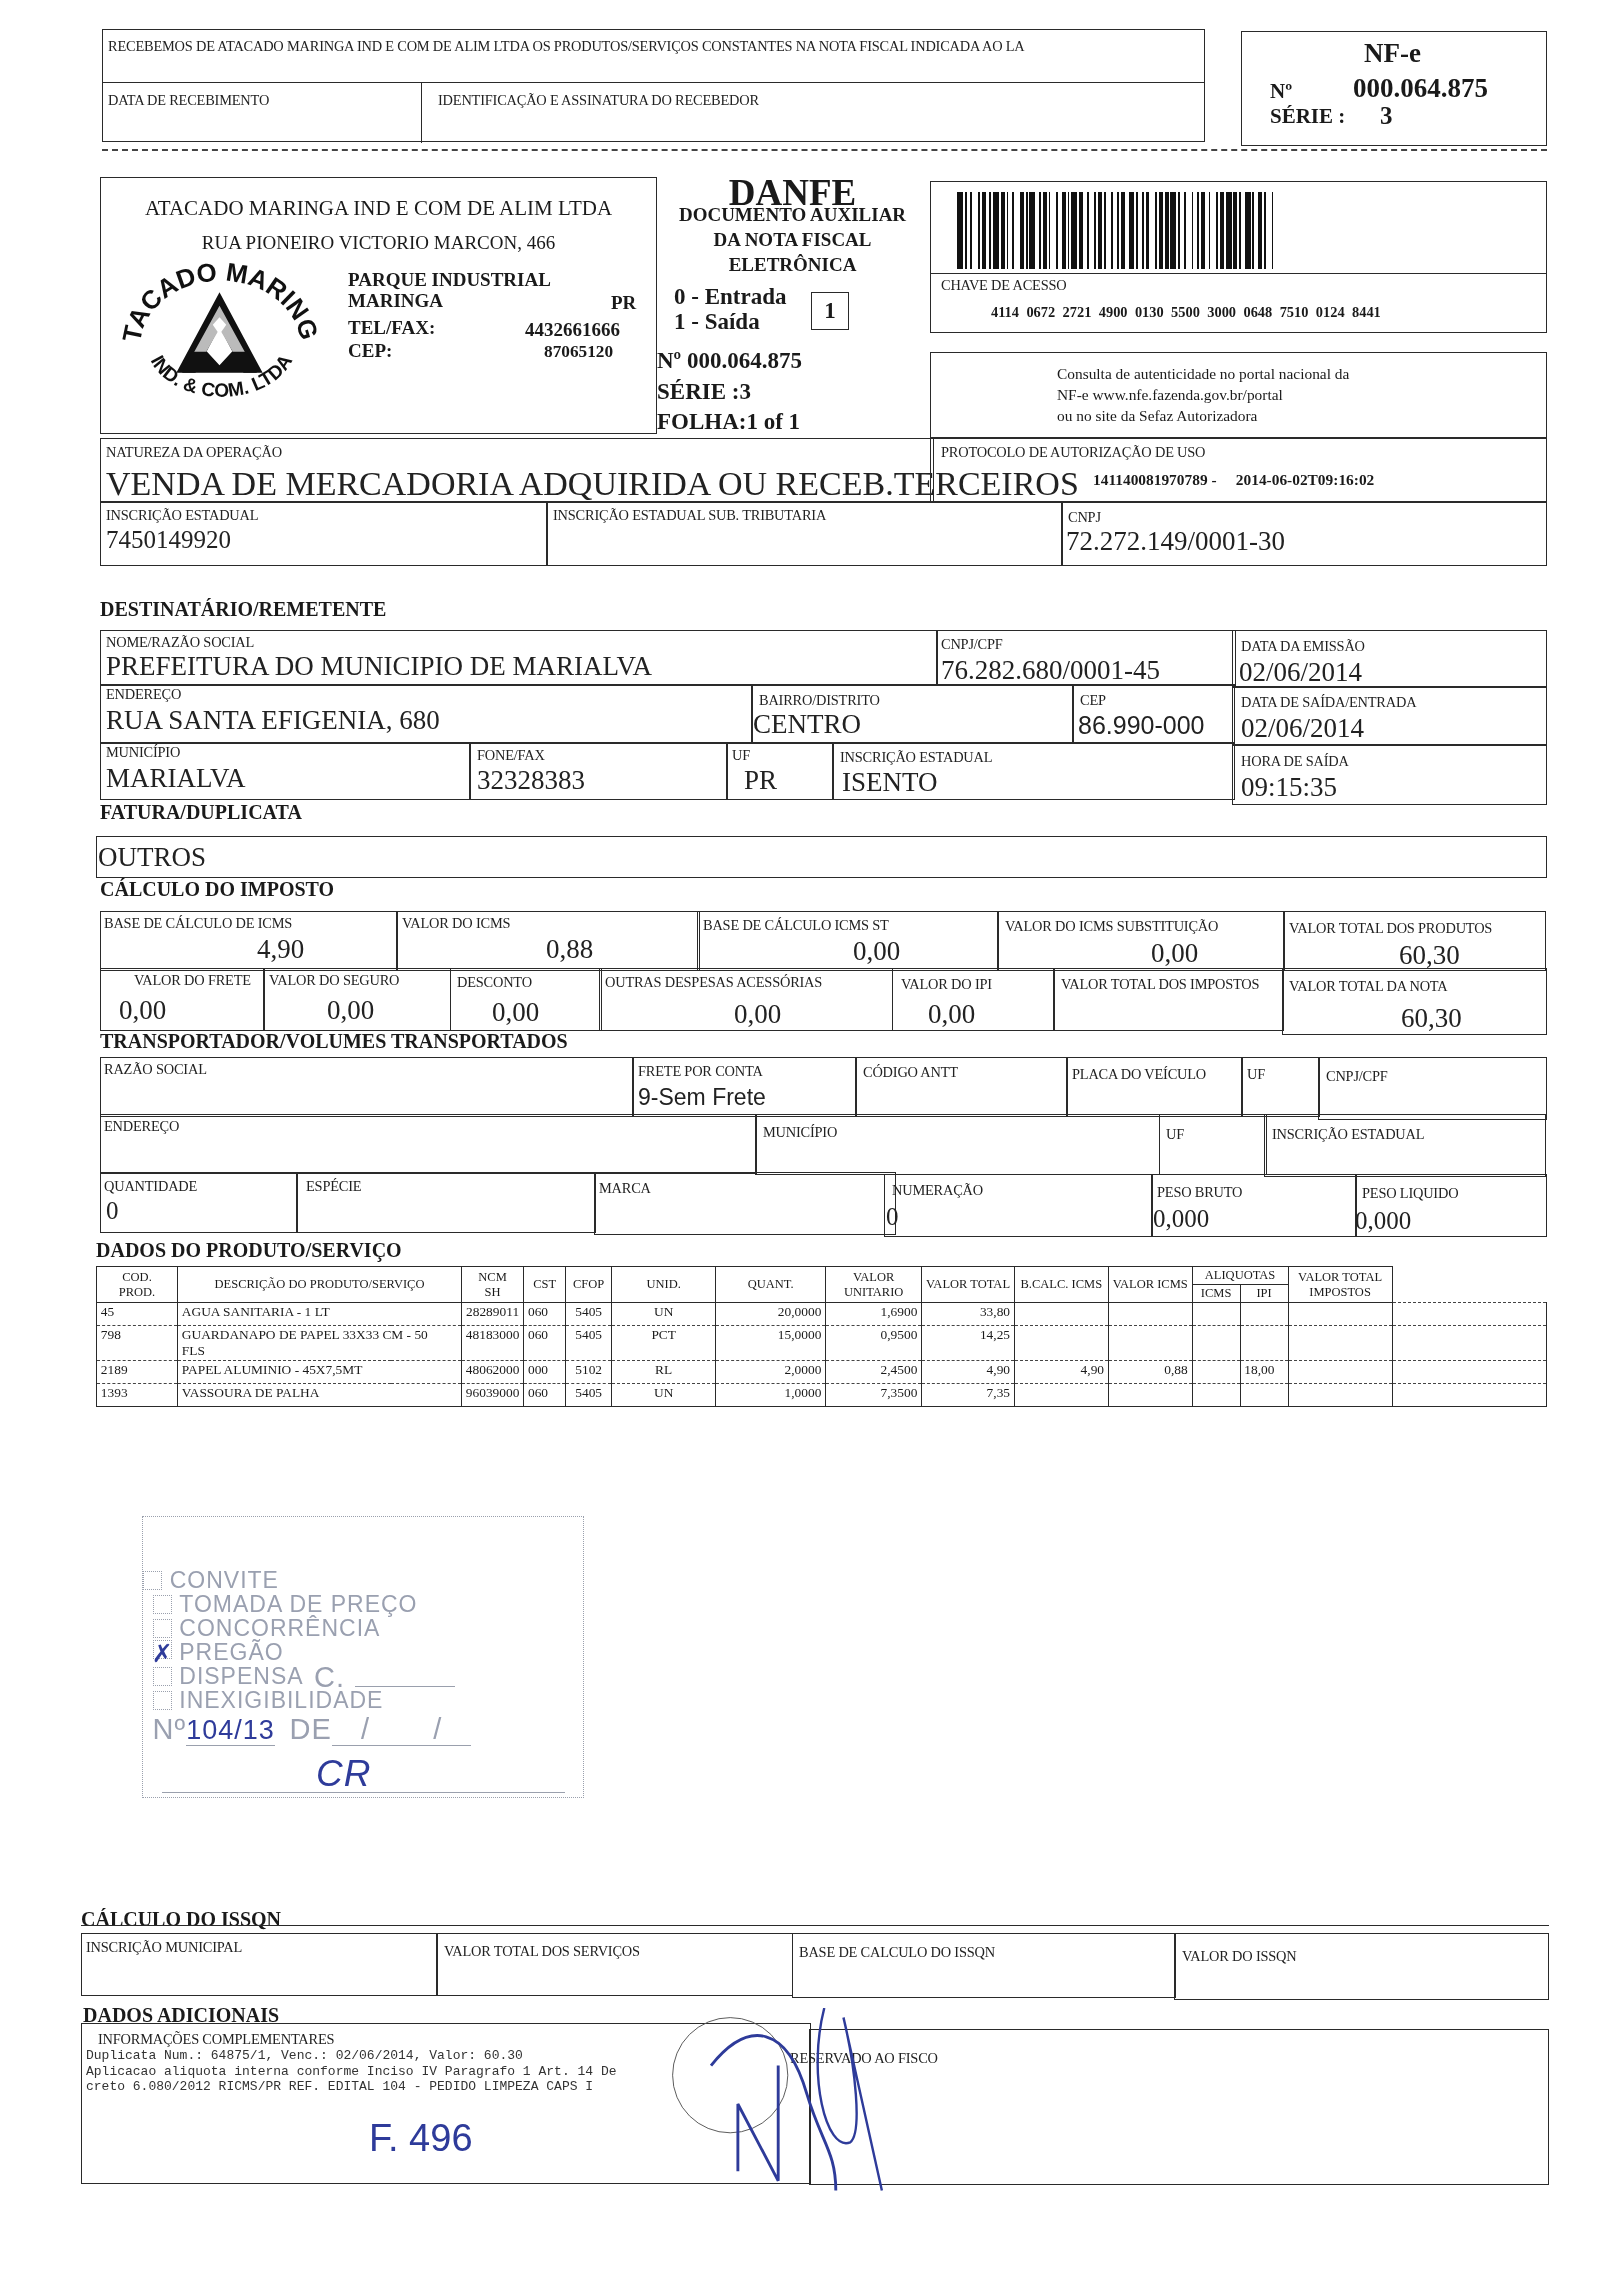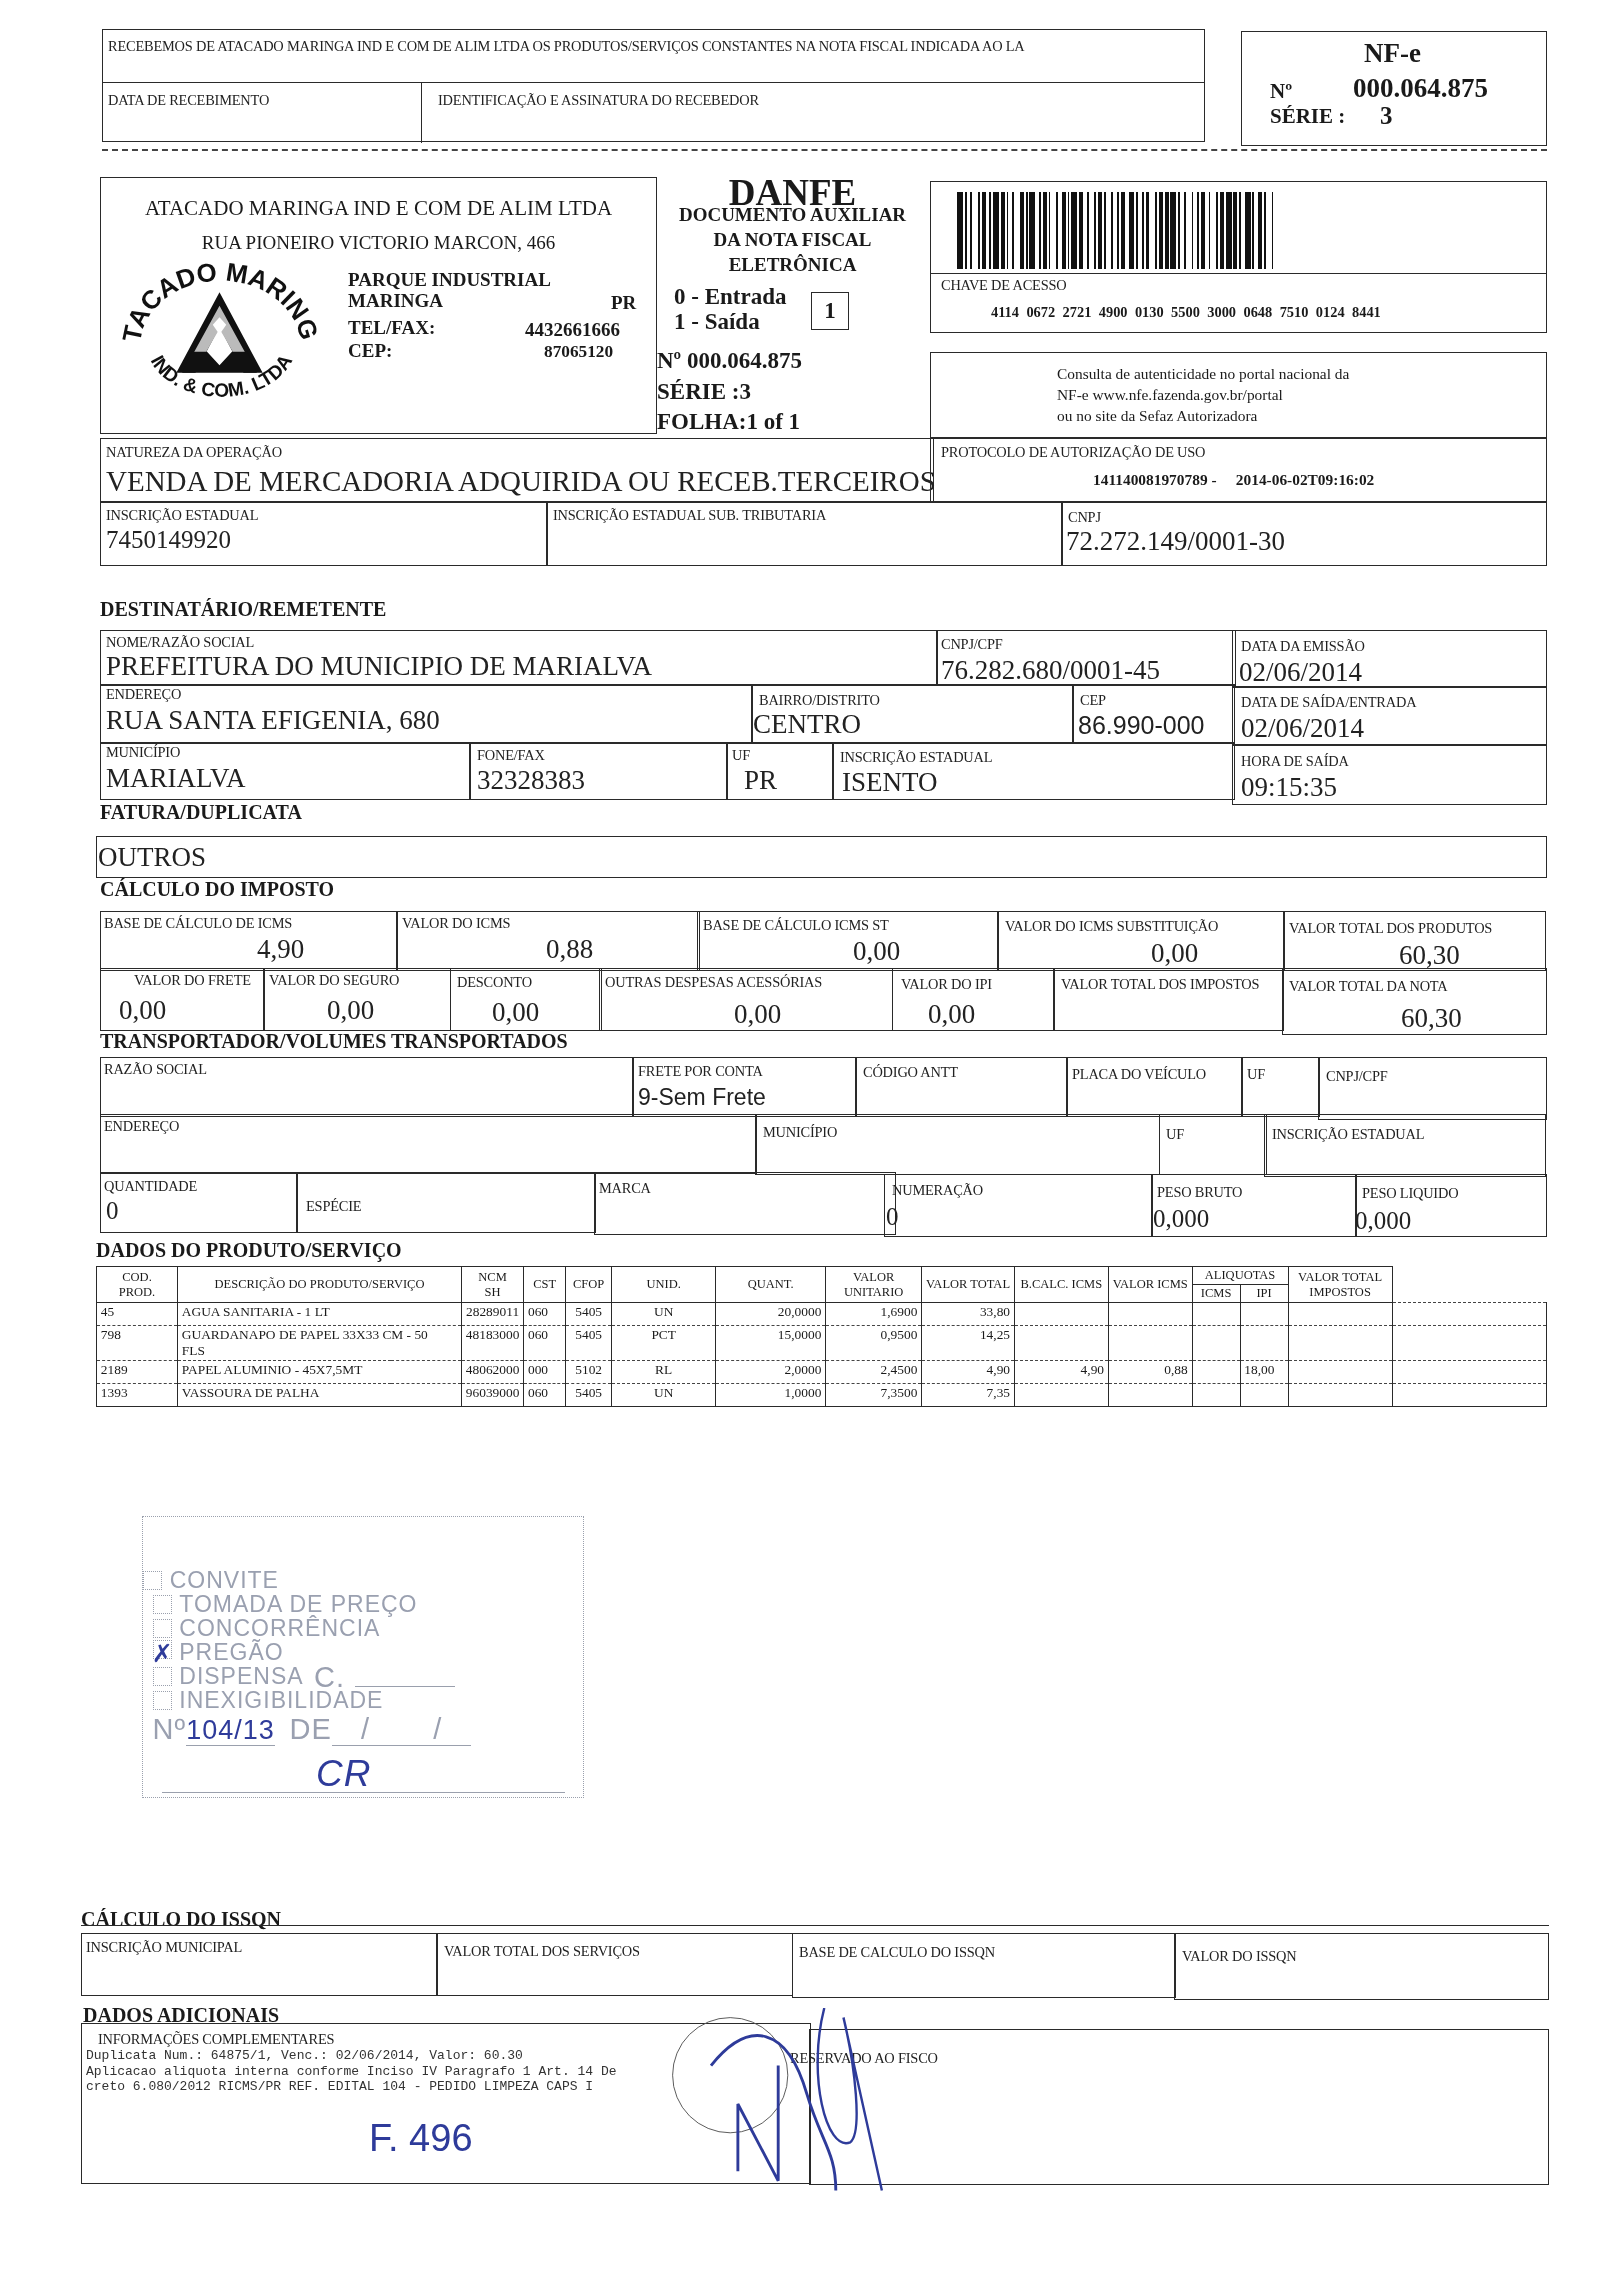--- a/index.html
+++ b/index.html
@@ -203,21 +203,21 @@
 <div class="lbl" style="left:941px;top:277px;">CHAVE DE ACESSO</div>
 <div class="abs bold" style="left:991px;top:304px;font-size:14.4px;word-spacing:3.8px;">4114 0672 2721 4900 0130 5500 3000 0648 7510 0124 8441</div>
 
 <div class="box" style="left:930px;top:352px;width:617px;height:86px;"></div>
 <div class="abs" style="left:1057px;top:365px;font-size:15.4px;">Consulta de autenticidade no portal  nacional da</div>
 <div class="abs" style="left:1057px;top:386px;font-size:15.4px;">NF-e www.nfe.fazenda.gov.br/portal</div>
 <div class="abs" style="left:1057px;top:407px;font-size:15.4px;">ou no site da Sefaz Autorizadora</div>
 
 <div class="box" style="left:100px;top:438px;width:834px;height:65px;"></div>
 <div class="lbl" style="left:106px;top:444px;">NATUREZA DA OPERAÇÃO</div>
-<div class="val" style="left:106px;top:465px;font-size:29px;">VENDA DE MERCADORIA ADQUIRIDA OU RECEB.TERCEIROS</div>
+<div class="val" style="left:106px;top:465px;font-size:34px;">VENDA DE MERCADORIA ADQUIRIDA OU RECEB.TERCEIROS</div>
 <div class="box" style="left:930px;top:438px;width:617px;height:65px;"></div>
 <div class="lbl" style="left:941px;top:444px;">PROTOCOLO DE AUTORIZAÇÃO DE USO</div>
 <div class="abs bold" style="left:1093px;top:471px;font-size:15.4px;white-space:pre;">141140081970789 -     2014-06-02T09:16:02</div>
 
 <div class="box" style="left:100px;top:501px;width:448px;height:65px;"></div>
 <div class="lbl" style="left:106px;top:507px;">INSCRIÇÃO ESTADUAL</div>
 <div class="val" style="left:106px;top:526px;font-size:25px;">7450149920</div>
 <div class="box" style="left:546px;top:501px;width:517px;height:65px;"></div>
 <div class="lbl" style="left:553px;top:507px;">INSCRIÇÃO ESTADUAL SUB. TRIBUTARIA</div>
 <div class="box" style="left:1061px;top:501px;width:486px;height:65px;"></div>
@@ -331,21 +331,21 @@
 <div class="lbl" style="left:763px;top:1124px;">MUNICÍPIO</div>
 <div class="cell" style="left:1159px;top:1114px;width:108px;height:61px;"></div>
 <div class="lbl" style="left:1166px;top:1126px;">UF</div>
 <div class="cell" style="left:1264px;top:1114px;width:282px;height:63px;"></div>
 <div class="lbl" style="left:1272px;top:1126px;">INSCRIÇÃO ESTADUAL</div>
 
 <div class="cell" style="left:100px;top:1172px;width:198px;height:61px;"></div>
 <div class="lbl" style="left:104px;top:1178px;">QUANTIDADE</div>
 <div class="val" style="left:106px;top:1197px;font-size:25px;">0</div>
 <div class="cell" style="left:296px;top:1172px;width:300px;height:61px;"></div>
-<div class="lbl" style="left:306px;top:1178px;margin-top:20px;">ESPÉCIE</div>
+<div class="lbl" style="left:306px;top:1178px;">ESPÉCIE</div>
 <div class="cell" style="left:594px;top:1172px;width:302px;height:63px;"></div>
 <div class="lbl" style="left:599px;top:1180px;">MARCA</div>
 <div class="cell" style="left:884px;top:1174px;width:269px;height:63px;"></div>
 <div class="lbl" style="left:892px;top:1182px;">NUMERAÇÃO</div>
 <div class="val" style="left:886px;top:1203px;font-size:25px;">0</div>
 <div class="cell" style="left:1151px;top:1174px;width:206px;height:63px;"></div>
 <div class="lbl" style="left:1157px;top:1184px;">PESO BRUTO</div>
 <div class="val" style="left:1153px;top:1205px;font-size:25px;">0,000</div>
 <div class="cell" style="left:1355px;top:1174px;width:192px;height:63px;"></div>
 <div class="lbl" style="left:1362px;top:1185px;">PESO LIQUIDO</div>

